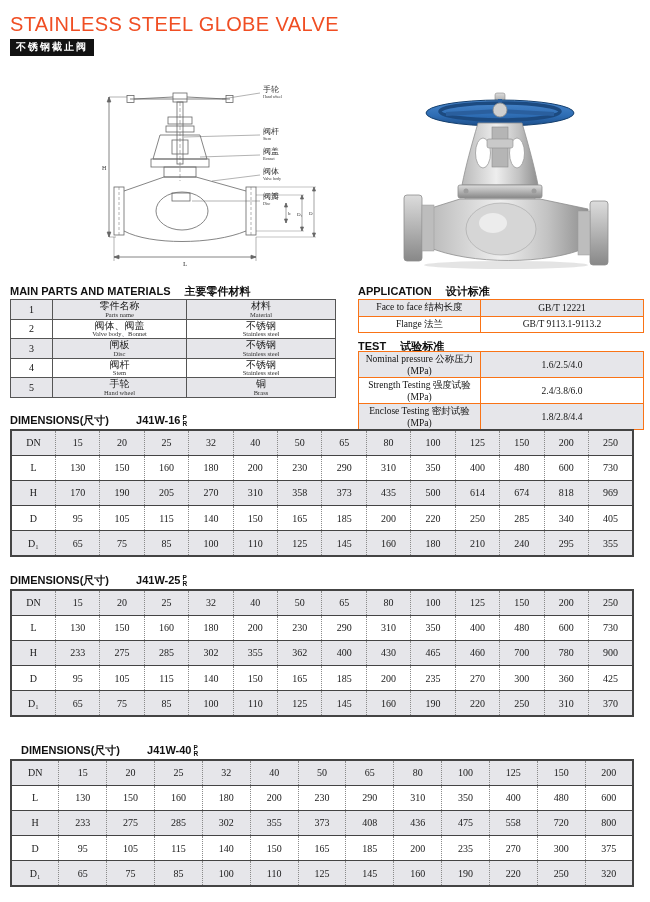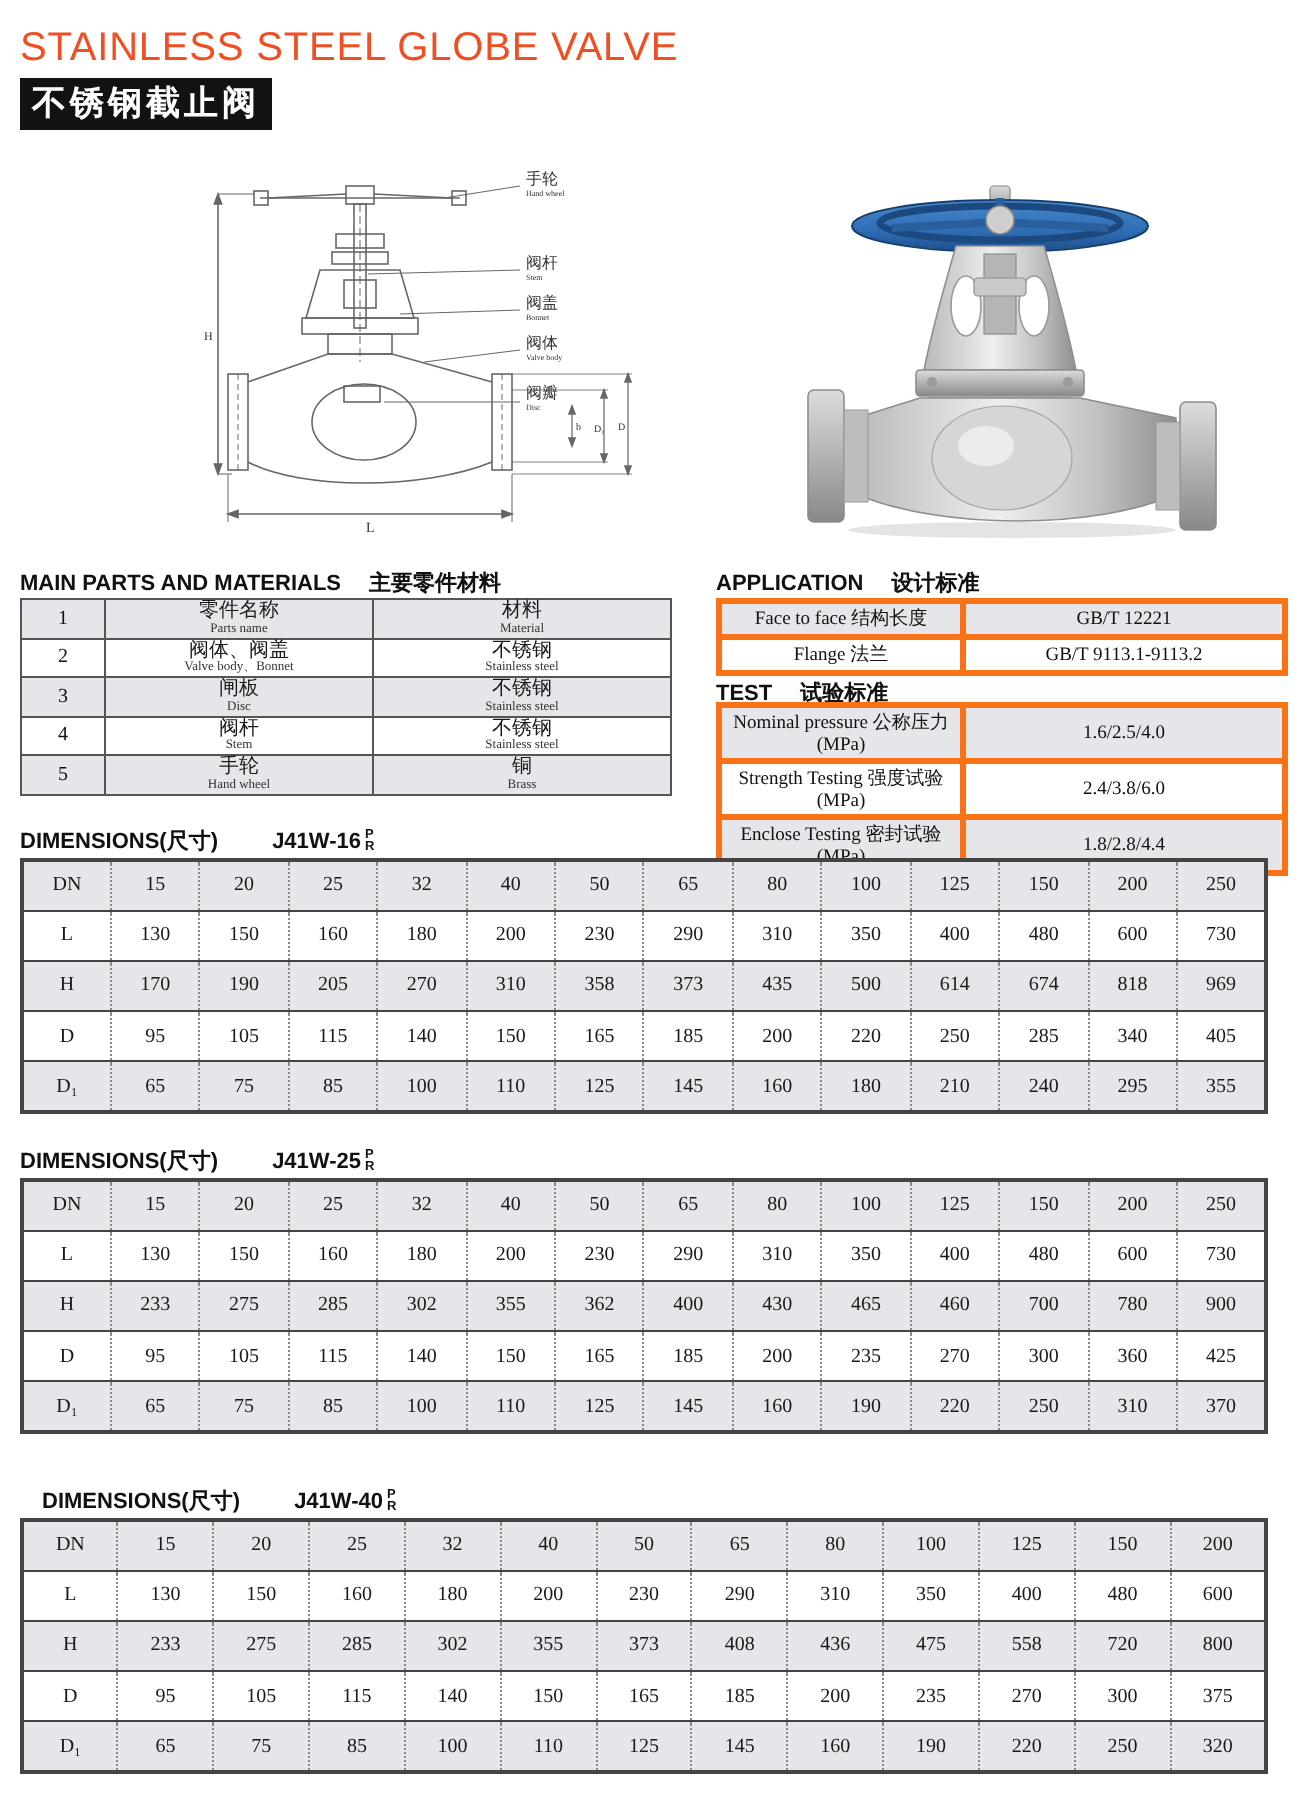--- a/index.html
+++ b/index.html
@@ -3,21 +3,21 @@
 <meta charset="utf-8">
 <style>
   * { margin:0; padding:0; box-sizing:border-box; }
   html,body { background:#ffffff; }
   body { font-family:"Liberation Sans","DejaVu Sans",sans-serif; color:#111; }
   .page { position:relative; width:650px; height:902px; background:#fff; overflow:hidden; }
   .abs { position:absolute; }
 
   
   .title-en { left:10px; top:13px; font-size:20px; font-weight:normal; color:#f04e23; letter-spacing:.4px; }
-  .title-cn { left:10px; top:39px; background:#121212; color:#fff; font-size:17px; font-weight:bold;
+  .title-cn { left:10px; top:39px; background:#121212; color:#fff; font-size:10px; font-weight:bold;
               padding:1px 6px 2px; letter-spacing:2px; display:inline-block; }
 
   
   .sec-head { font-size:11px; font-weight:bold; color:#111; white-space:nowrap; }
   .sec-head .cn { margin-left:14px; }
   .pr { display:inline-flex; flex-direction:column; vertical-align:middle; margin-left:2px; }
   .pr i { font-style:normal; font-weight:bold; font-size:6.5px; line-height:6.5px; }
 
   
   table { border-collapse:collapse; table-layout:fixed; font-family:"Liberation Serif","DejaVu Serif",serif; }
@@ -26,21 +26,21 @@
   
   .ptable { width:326px; border:1.5px solid #555; }
   .ptable td { border:1px solid #555; text-align:center; vertical-align:middle; height:18.6px; padding:1px 2px; }
   .ptable td.no { width:42px; font-size:10px; }
   .ptable td.nm { width:134px; }
   .ptable .cn { font-size:10px; line-height:9.5px; color:#1a1a1a; }
   .ptable .en { font-size:6.5px; line-height:7px; color:#333; }
 
   
   .kvtable { width:286px; border:1.5px solid #555; }
-  .kvtable td { border:3px solid #f97316; text-align:center; vertical-align:middle; font-size:9.5px; padding:1px 2px; }
+  .kvtable td { border:1px solid #f97316; text-align:center; vertical-align:middle; font-size:9.5px; padding:1px 2px; }
   .kvtable td.k { width:122px; }
   .app-t td { height:16.5px; }
   .test-t td { height:14.6px; }
 
   
   .dtable { width:624px; border:2px solid #444; }
   .dtable td { border-top:1px solid #444; border-left:1px dotted #8a8a8a; font-size:10px;
                text-align:center; vertical-align:middle; height:25.2px; color:#1a1a1a; }
   .dtable tr:first-child td { border-top:none; }
   .dtable td:first-child { border-left:none; }

